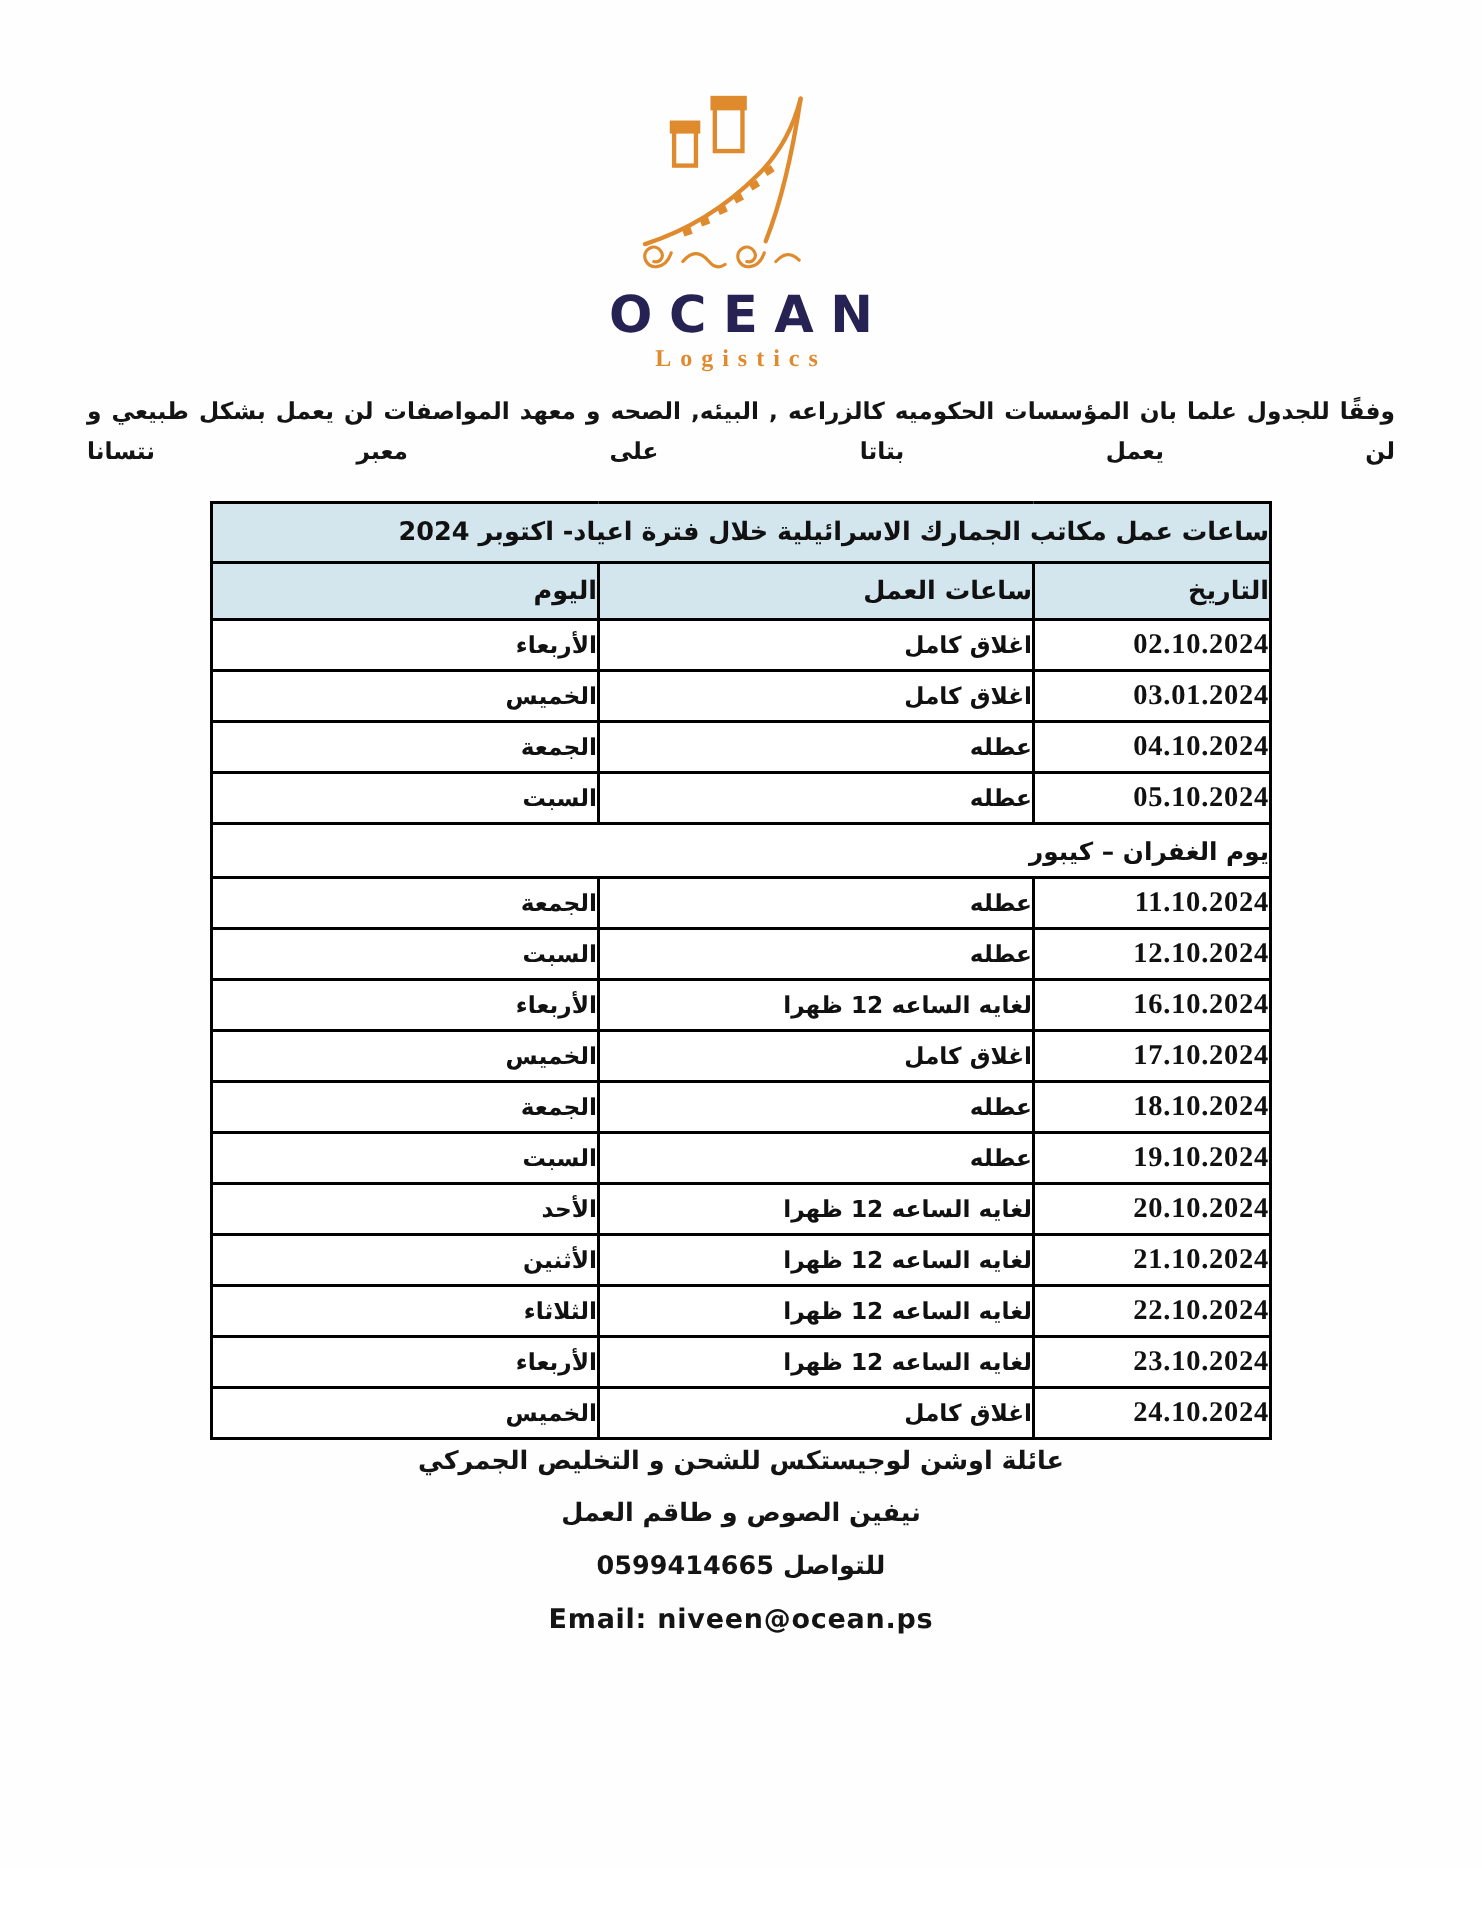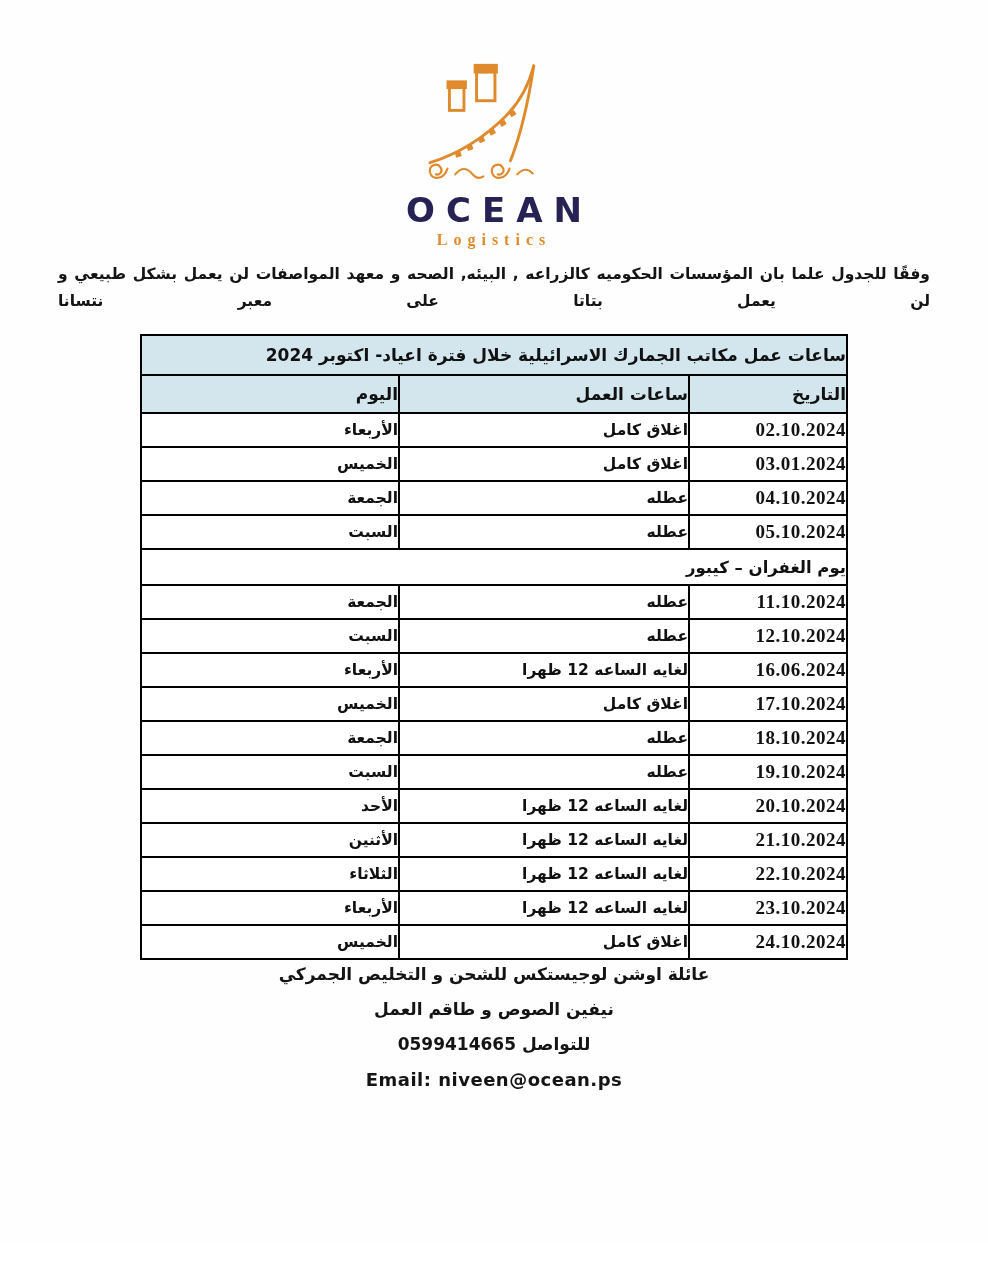--- a/index.html
+++ b/index.html
@@ -177,21 +177,21 @@
           <td class="c-date" dir="ltr">11.10.2024</td>
           <td class="c-hours">عطله</td>
           <td class="c-day">الجمعة</td>
         </tr>
         <tr class="data-row">
           <td class="c-date" dir="ltr">12.10.2024</td>
           <td class="c-hours">عطله</td>
           <td class="c-day">السبت</td>
         </tr>
         <tr class="data-row">
-          <td class="c-date" dir="ltr">16.06.2024</td>
+          <td class="c-date" dir="ltr">16.10.2024</td>
           <td class="c-hours">لغايه الساعه 12 ظهرا</td>
           <td class="c-day">الأربعاء</td>
         </tr>
         <tr class="data-row">
           <td class="c-date" dir="ltr">17.10.2024</td>
           <td class="c-hours">اغلاق كامل</td>
           <td class="c-day">الخميس</td>
         </tr>
         <tr class="data-row">
           <td class="c-date" dir="ltr">18.10.2024</td>

